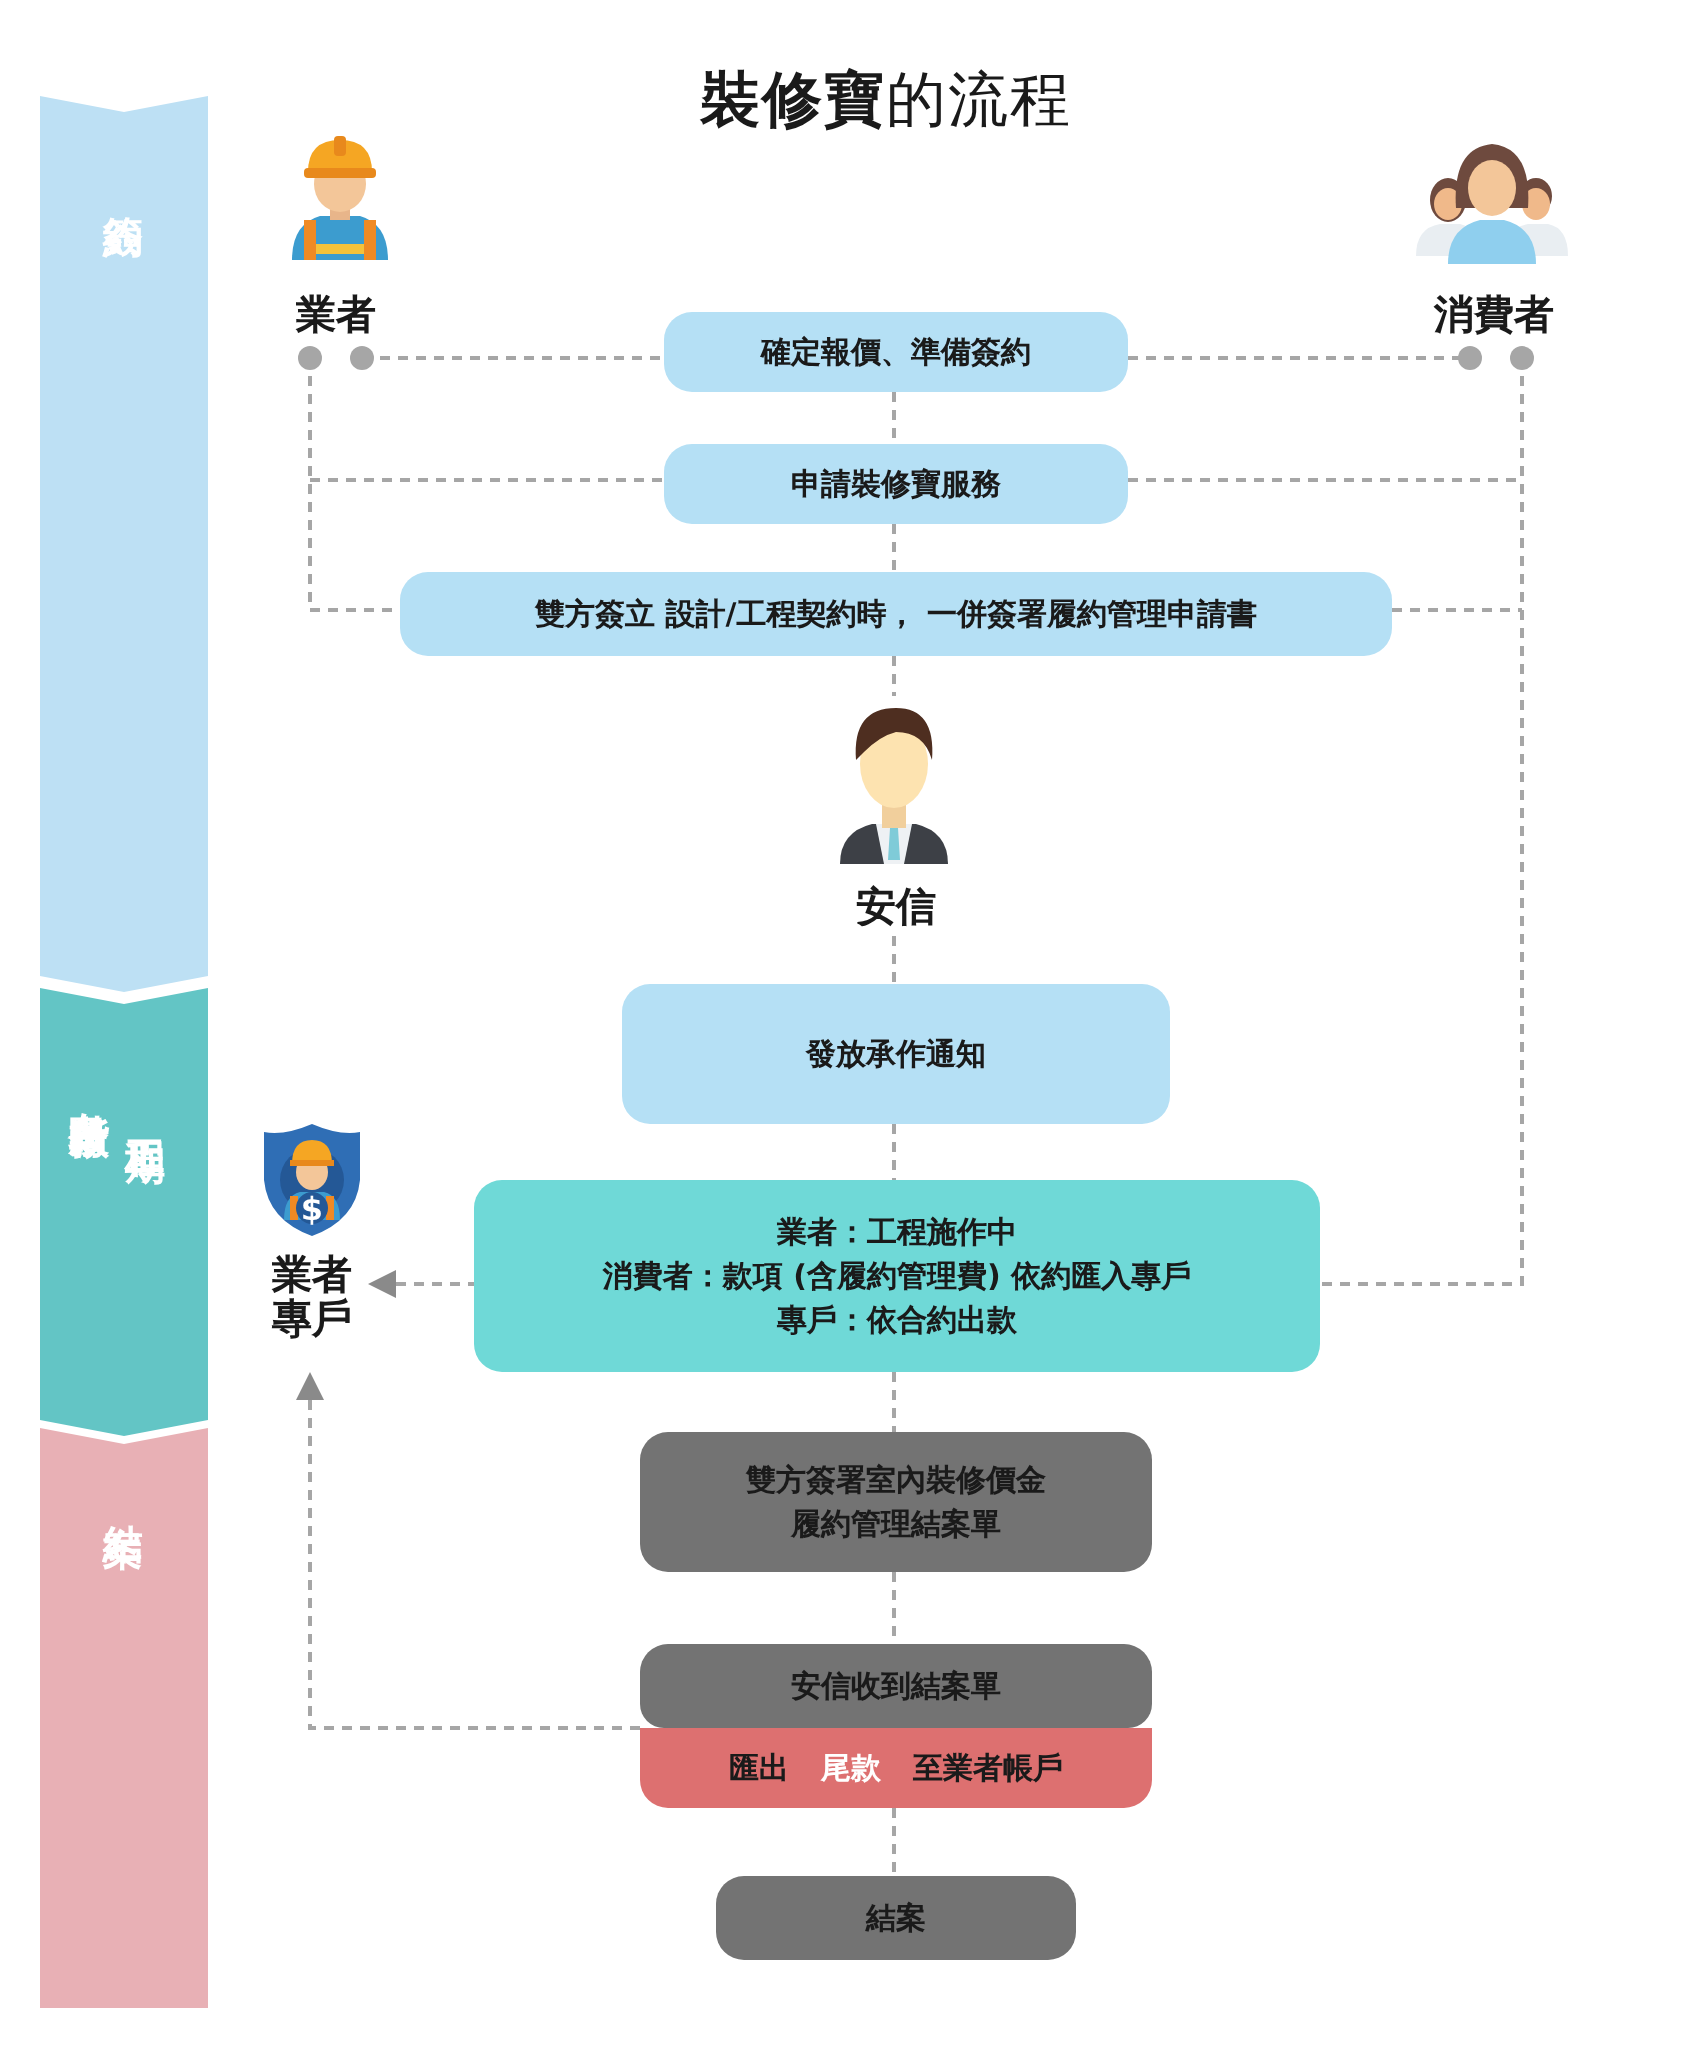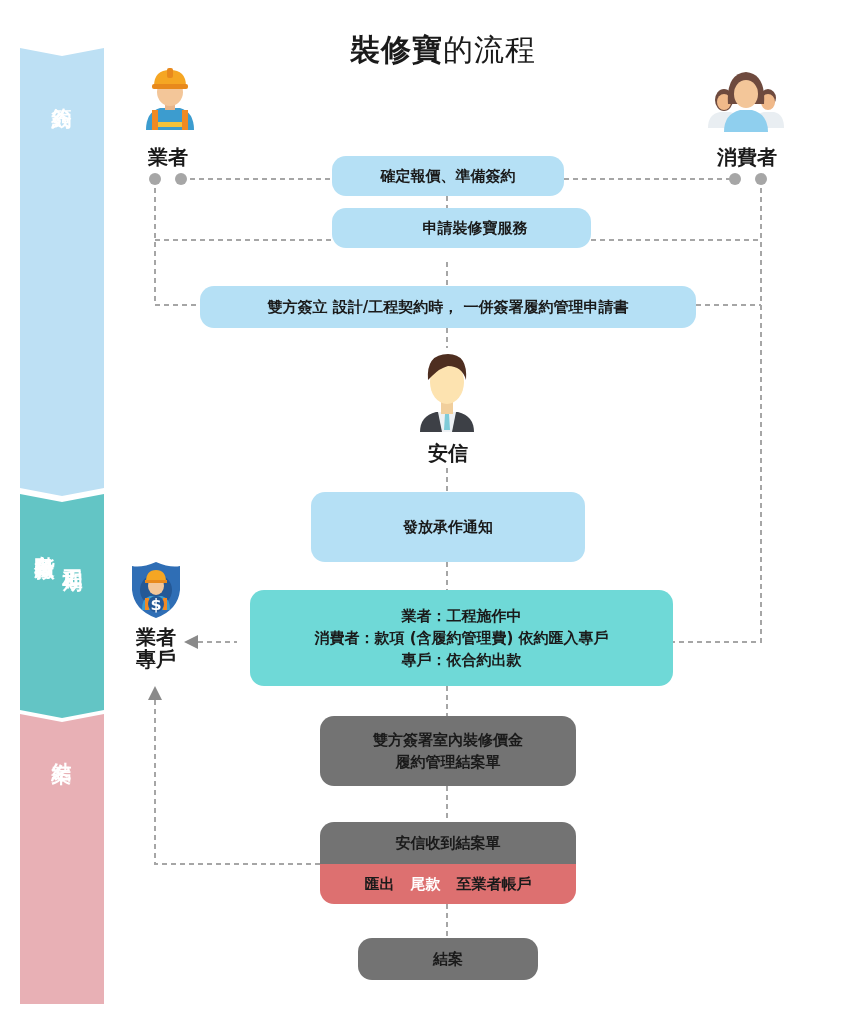--- a/index.html
+++ b/index.html
@@ -150,45 +150,45 @@
 </div>
 <div class="abs actor-label" style="left:128px;top:626px;width:56px;line-height:22px;">
   <div>業者</div>
   <div>專戶</div>
 </div>
 
 <div class="box blue" style="left:332px;top:156px;width:232px;height:40px;">
   <span>確定報價、準備簽約</span>
 </div>
 
-<div class="box blue" style="left:332px;top:208px;width:232px;height:40px;padding-left:27px;">
+<div class="box blue" style="left:332px;top:222px;width:232px;height:40px;">
   <span>申請裝修寶服務</span>
 </div>
 
 <div class="box blue" style="left:200px;top:286px;width:496px;height:42px;">
   <span>雙方簽立 設計/工程契約時， 一併簽署履約管理申請書</span>
 </div>
 
 <div class="box blue" style="left:311px;top:492px;width:274px;height:70px;flex-direction:column;">
   <div>發放承作通知</div>
 </div>
 
-<div class="box teal" style="left:237px;top:590px;width:423px;height:96px;flex-direction:column;margin-left:13px;">
+<div class="box teal" style="left:237px;top:590px;width:423px;height:96px;flex-direction:column;">
   <div>業者：工程施作中</div>
   <div>消費者：款項 (含履約管理費) 依約匯入專戶</div>
   <div>專戶：依合約出款</div>
 </div>
 
 <div class="box pink" style="left:320px;top:716px;width:256px;height:70px;flex-direction:column;">
   <div>雙方簽署室內裝修價金</div>
   <div>履約管理結案單</div>
 </div>
 
 <div class="abs" style="left:320px;top:822px;width:256px;height:82px;border-radius:14px;overflow:hidden;">
-  <div class="box pink" style="position:relative;left:0;top:0;width:256px;height:42px;border-radius:0;">
+  <div class="box pink" style="position:relative;left:0;top:0;width:256px;height:42px;border-radius:12px;">
     <span>安信收到結案單</span>
   </div>
   <div class="box red" style="position:relative;left:0;top:0;width:256px;height:40px;border-radius:0;gap:16px;">
     <span>匯出</span>
       <span class="white-txt">尾款</span>
       <span>至業者帳戶</span>
   </div>
 </div>
 
 <div class="box pink" style="left:358px;top:938px;width:180px;height:42px;">

